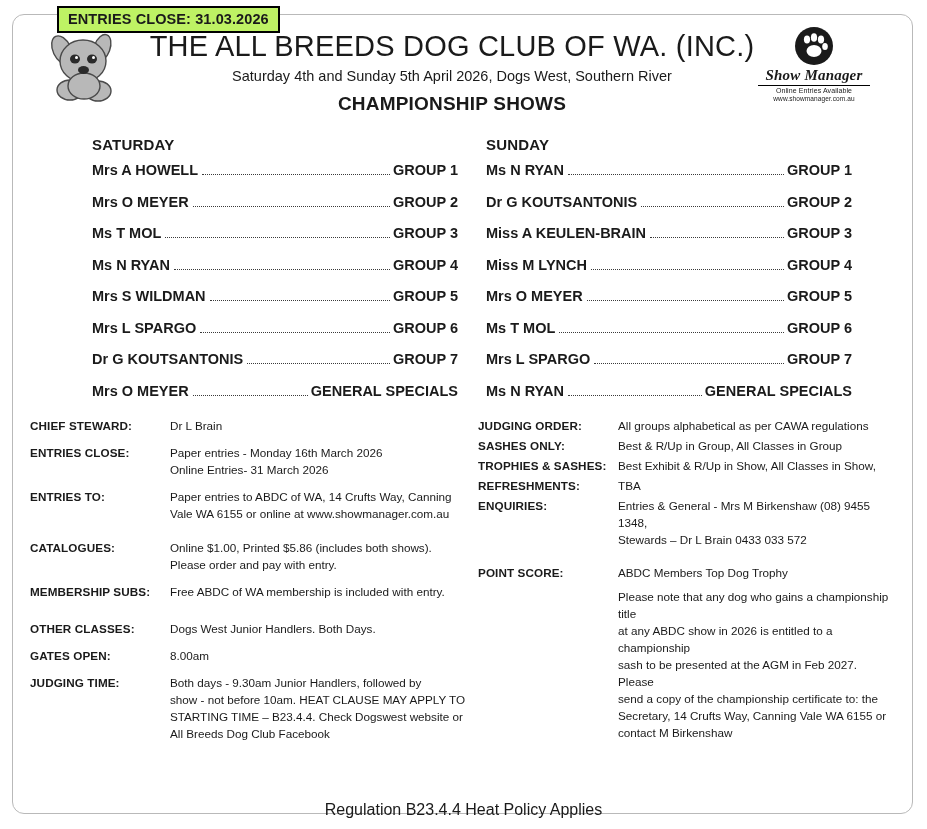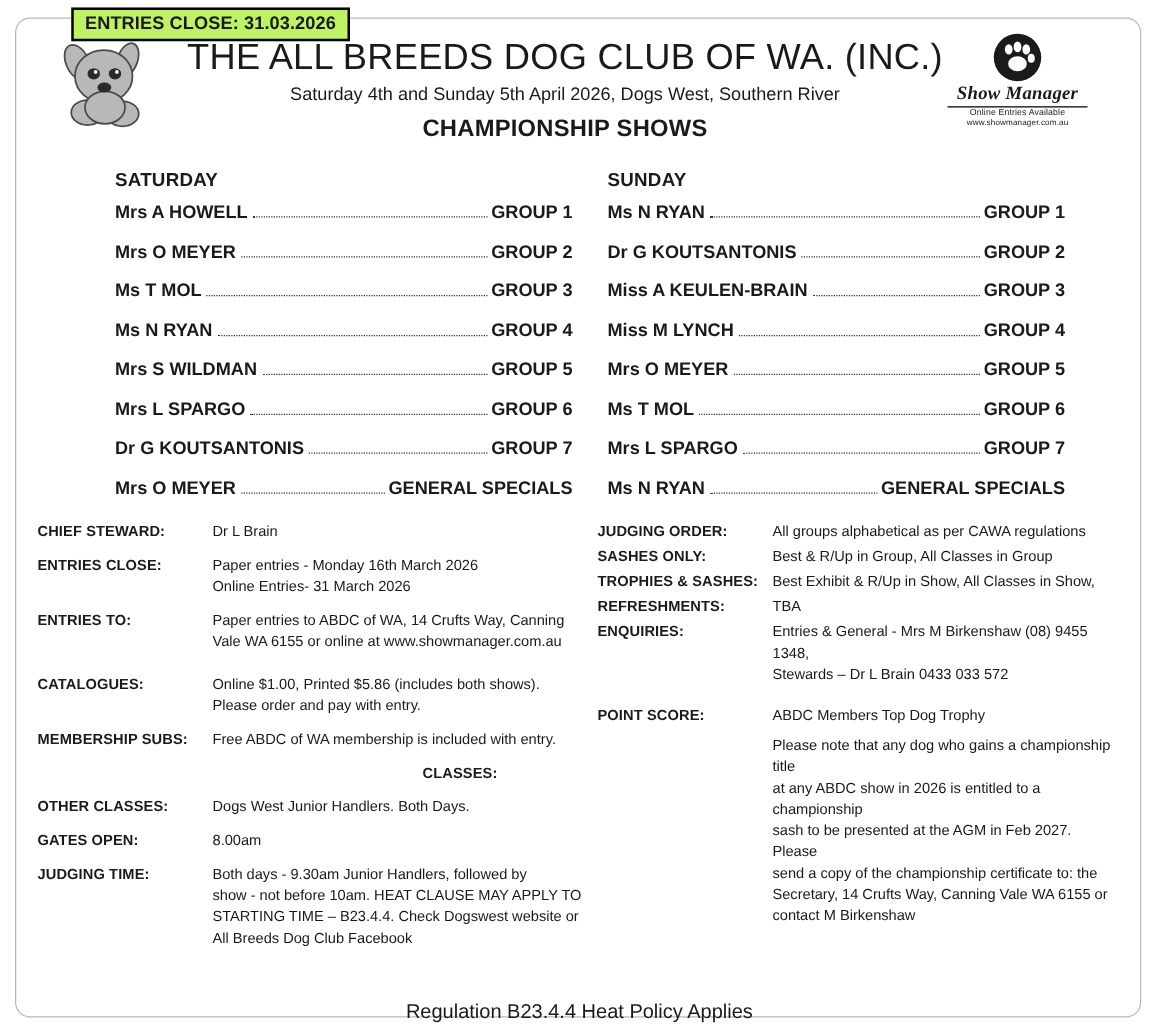--- a/index.html
+++ b/index.html
@@ -164,21 +164,20 @@
     top: 418px;
     width: 866px;
     display: flex;
   }
   .det-col-left { width: 448px; }
   .det-col-right { width: 418px; }
   .det-row {
     display: flex;
     margin-bottom: 3px;
     line-height: 1.45;
-    justify-content: flex-end;
   }
   .det-label {
     font-size: 11.7px;
     font-weight: bold;
     letter-spacing: 0.1px;
   }
   .det-col-left .det-label { flex: 0 0 140px; }
   .det-col-right .det-label { flex: 0 0 140px; }
   .det-value {
     font-size: 11.7px;
@@ -383,21 +382,20 @@
 
       <div class="det-row">
         <div class="det-label">MEMBERSHIP SUBS:</div>
         <div class="det-value">
           <div>Free ABDC of WA membership is included with entry.</div>
         </div>
       </div>
       <div class="gap-sm"></div>
 
       <div class="det-row">
-        <div class="det-label">CLASSES:</div>
       </div>
       <div class="gap-sm"></div>
 
       <div class="det-row">
         <div class="det-label">OTHER CLASSES:</div>
         <div class="det-value">
           <div>Dogs West Junior Handlers. Both Days.</div>
         </div>
       </div>
       <div class="gap-sm"></div>

